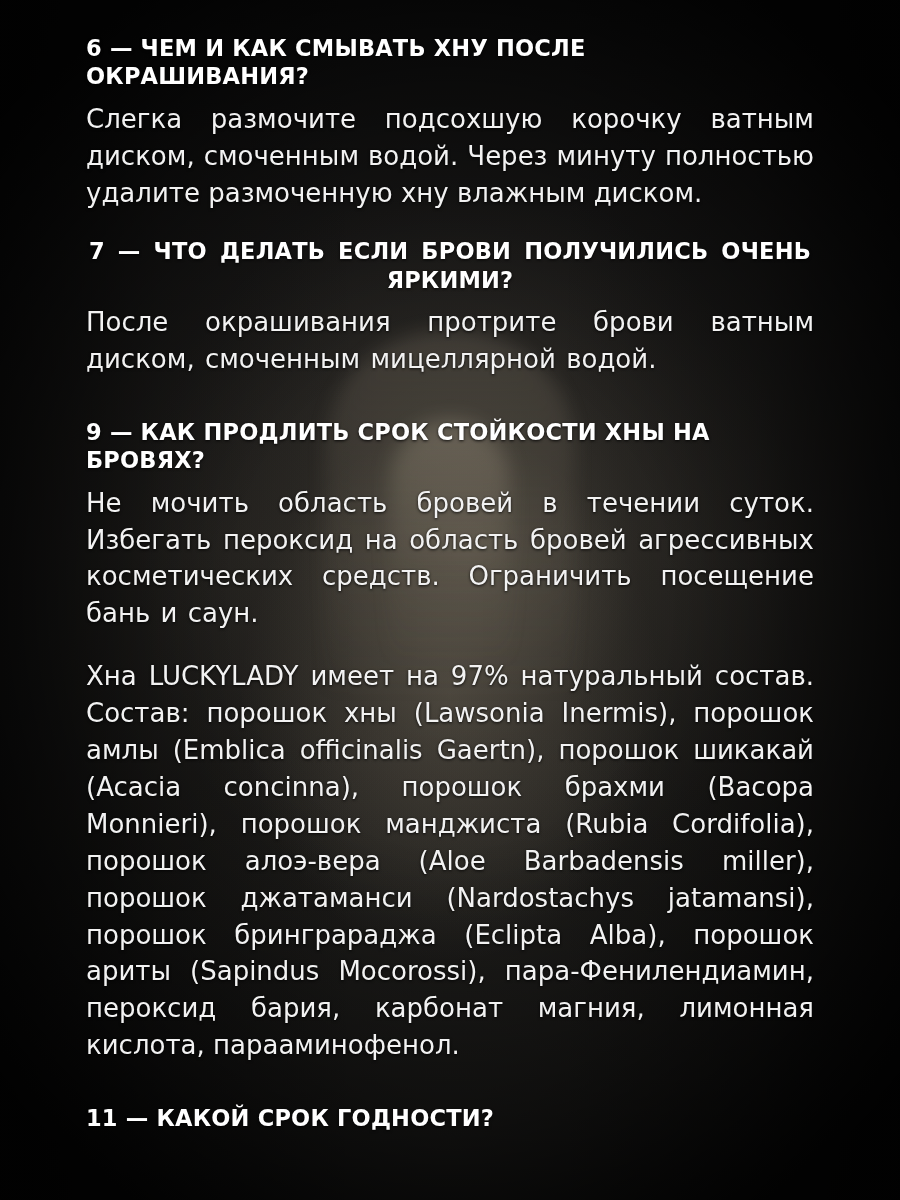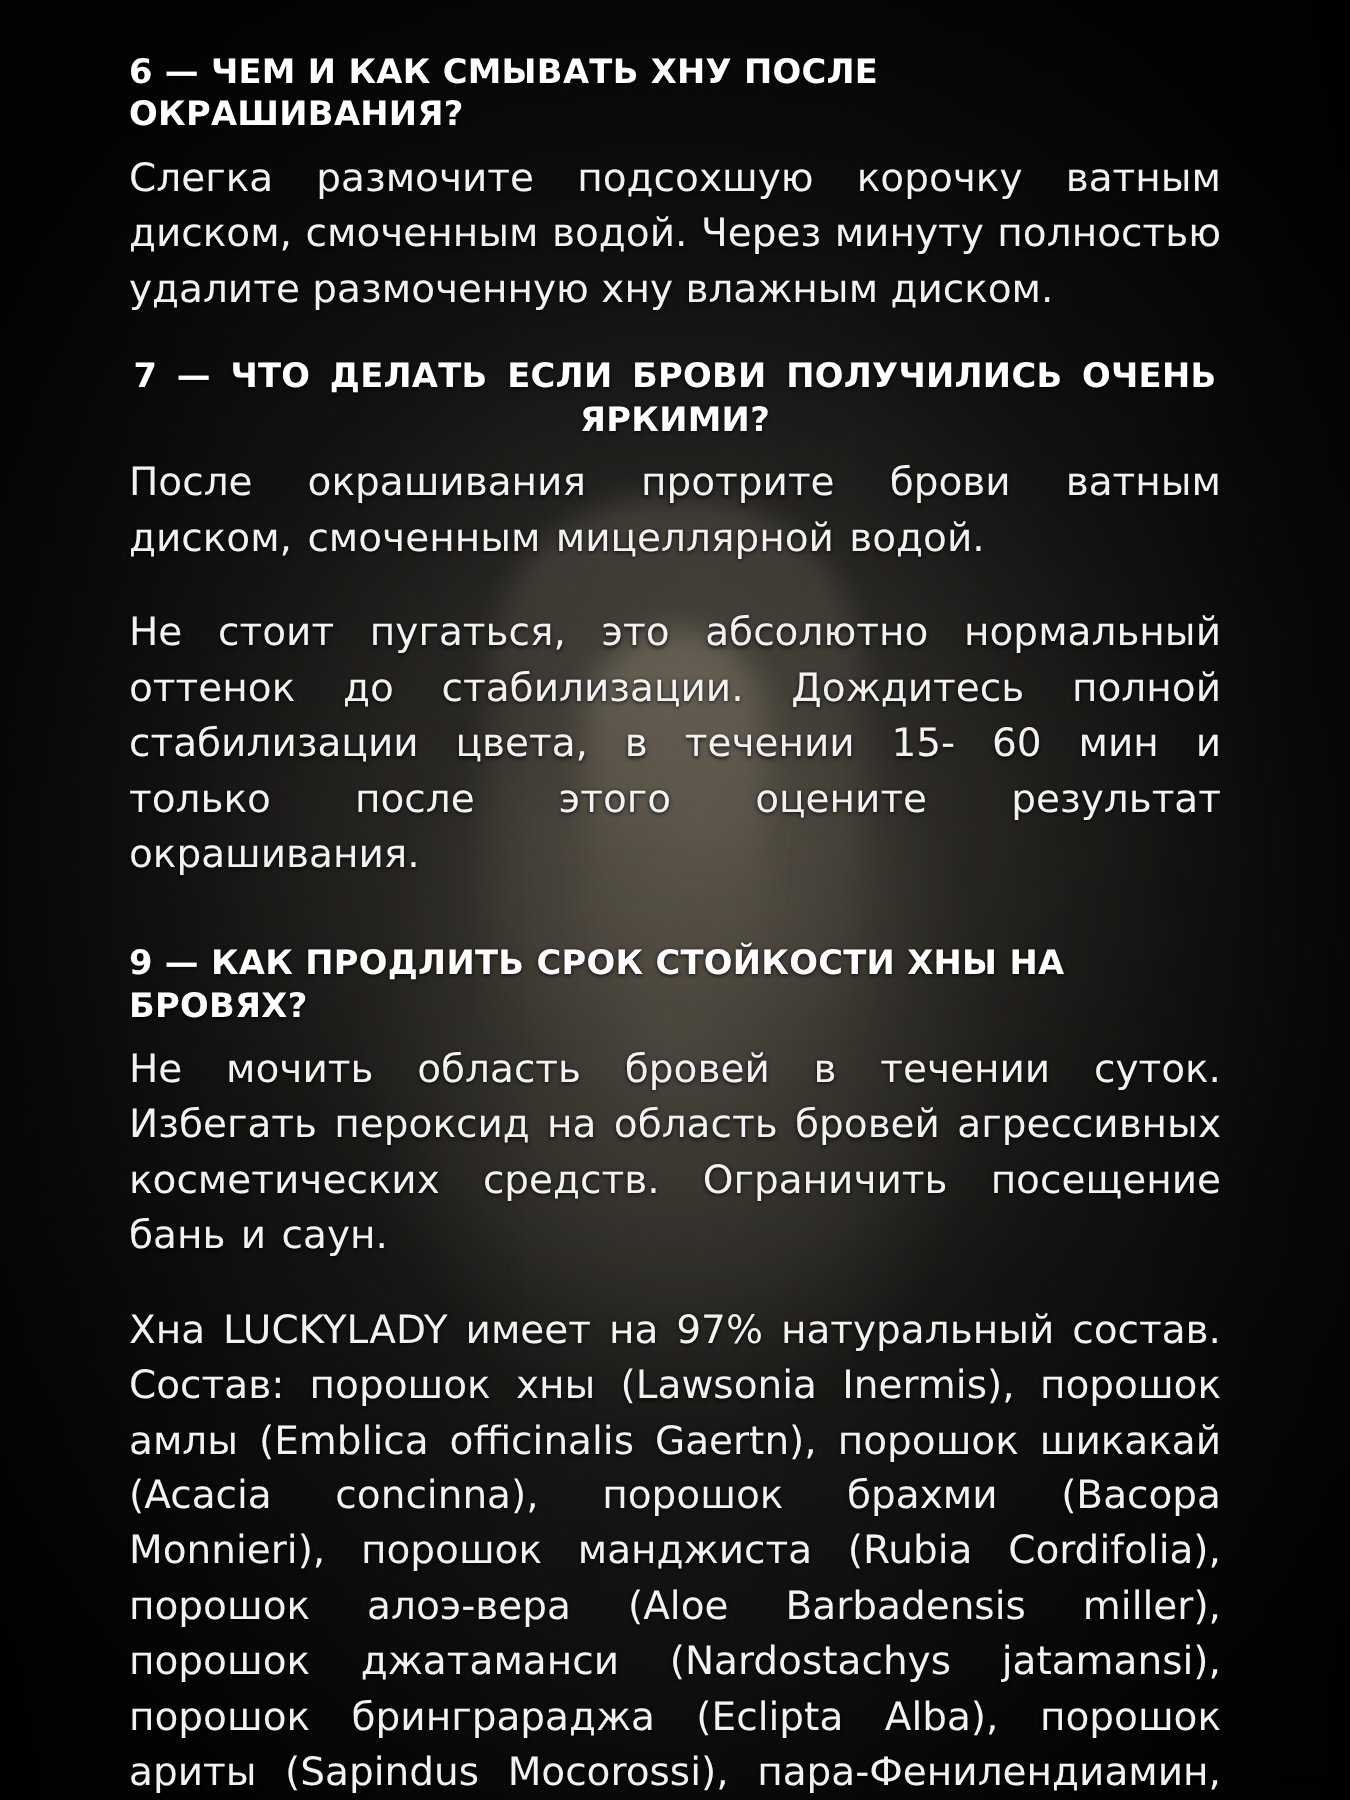--- a/index.html
+++ b/index.html
@@ -117,21 +117,20 @@
     <h2 class="q">6 — ЧЕМ И КАК СМЫВАТЬ ХНУ ПОСЛЕ ОКРАШИВАНИЯ?</h2>
     <p class="a">Слегка размочите подсохшую корочку ватным диском, смоченным водой. Через минуту полностью удалите размоченную хну влажным диском.</p>
   </div>
 
   <div class="block">
     <h2 class="q wide">7 — ЧТО ДЕЛАТЬ ЕСЛИ БРОВИ ПОЛУЧИЛИСЬ ОЧЕНЬ ЯРКИМИ?</h2>
     <p class="a loose">После окрашивания протрите брови ватным диском, смоченным мицеллярной водой.</p>
   </div>
 
   <div class="block gap-lg">
-    <p class="a loose">Не стоит пугаться, это абсолютно нормальный оттенок до стабилизации. Дождитесь полной стабилизации цвета, в течении 15- 60 мин и только после этого оцените результат окрашивания.</p>
   </div>
 
   <div class="block gap-xl">
     <h2 class="q">9 — КАК ПРОДЛИТЬ СРОК СТОЙКОСТИ ХНЫ НА БРОВЯХ?</h2>
     <p class="a loose">Не мочить область бровей в течении суток. Избегать пероксид на область бровей агрессивных косметических средств. Ограничить посещение бань и саун.</p>
   </div>
 
   <div class="block gap-lg">
     <p class="a">Хна LUCKYLADY имеет на 97% натуральный состав. Состав: порошок хны (Lawsonia Inermis), порошок амлы (Emblica officinalis Gaertn), порошок шикакай (Acacia concinna), порошок брахми (Bacopa Monnieri), порошок манджиста (Rubia Cordifolia), порошок алоэ-вера (Aloe Barbadensis miller), порошок джатаманси (Nardostachys jatamansi), порошок бринграраджа (Eclipta Alba), порошок ариты (Sapindus Mocorossi), пара-Фенилендиамин, пероксид бария, карбонат магния, лимонная кислота, парааминофенол.</p>
   </div>

